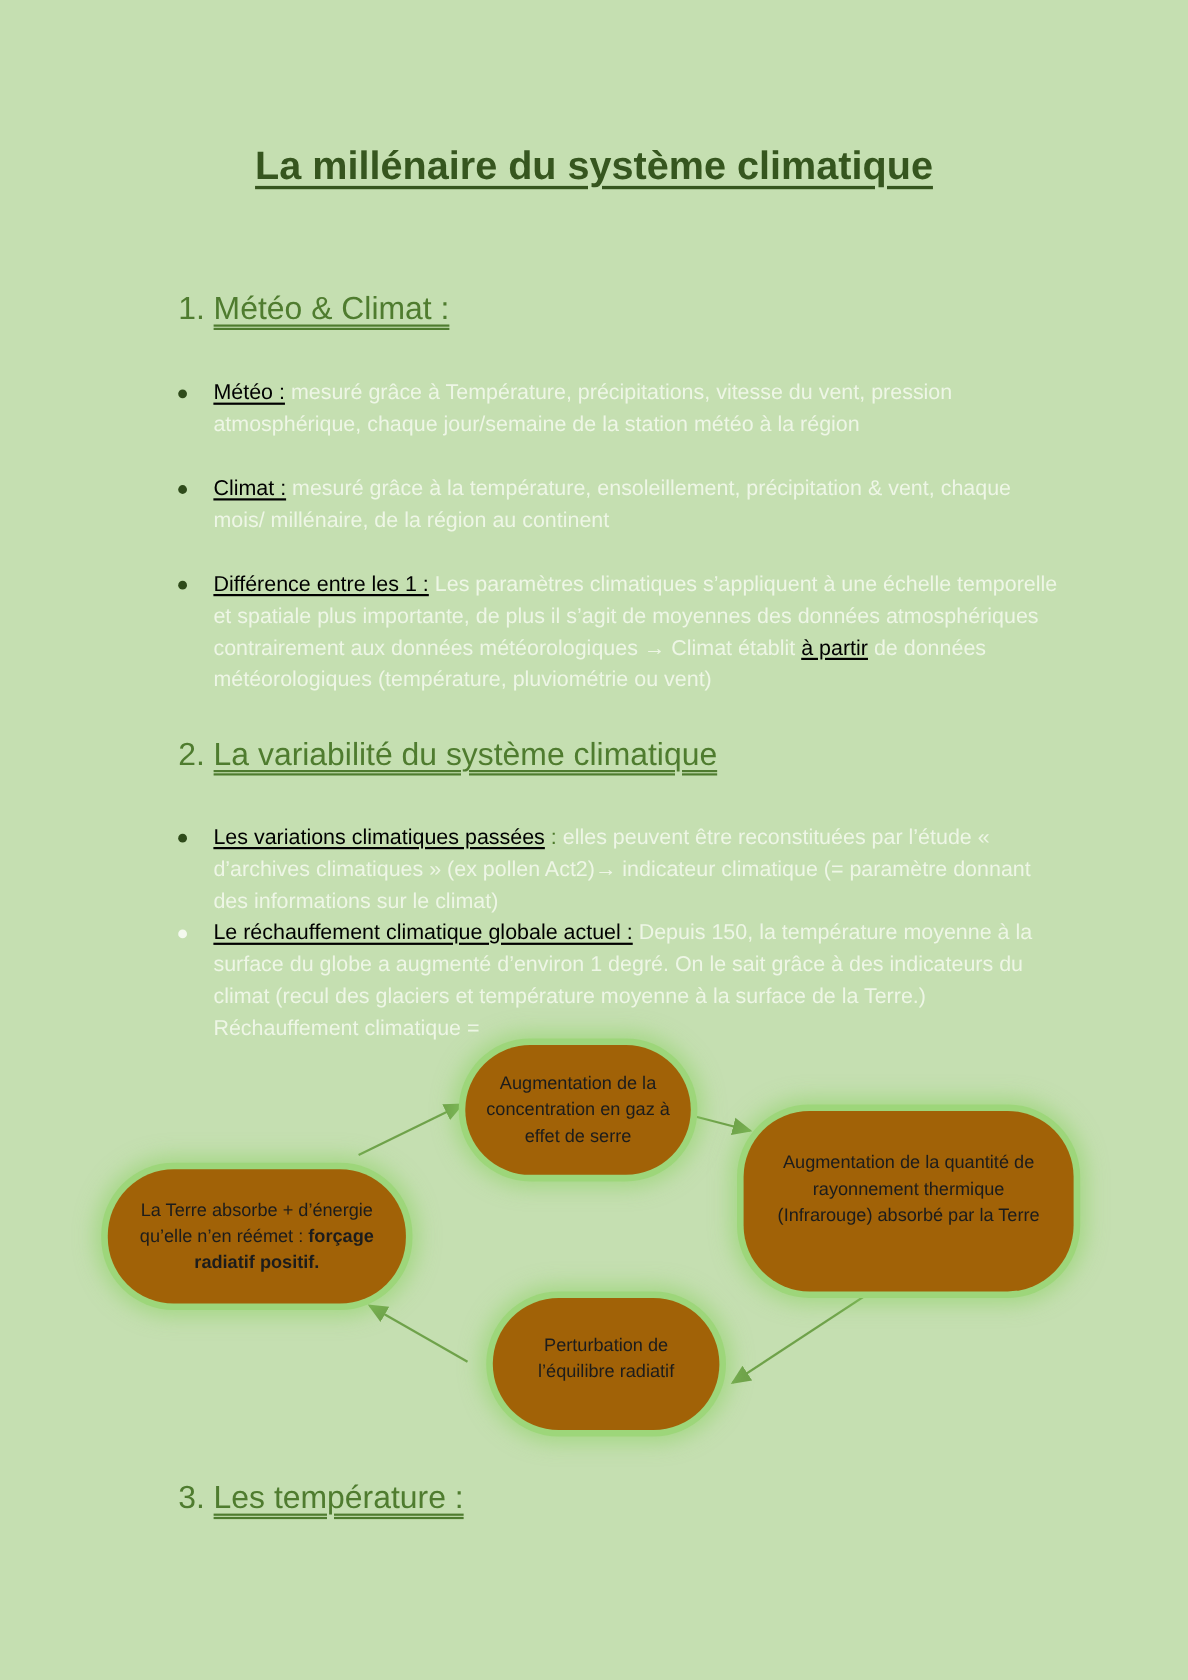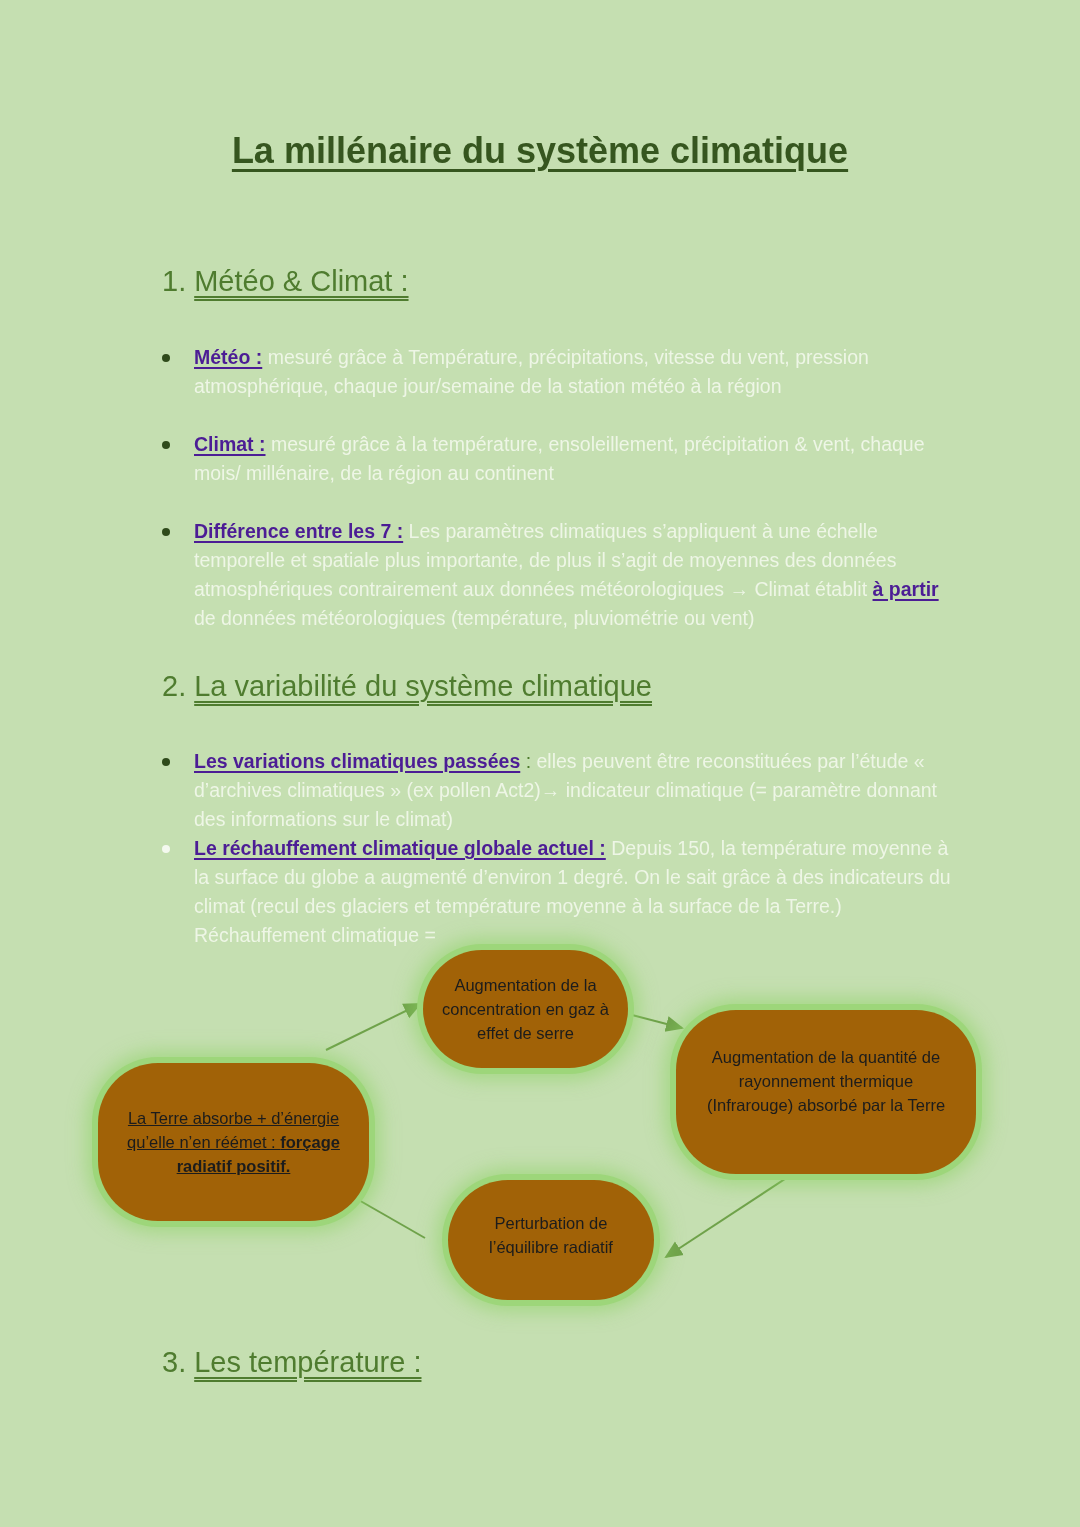--- a/index.html
+++ b/index.html
@@ -30,21 +30,21 @@
     position: absolute; left: 162px; width: 800px;
     font-size: 19.5px; line-height: 29px; color: #eef6e6;
   }
   .bullet .dot {
     position: absolute; left: 0; top: 11px;
     width: 8px; height: 8px; border-radius: 50%; background: #2f4b1b;
   }
   .bullet .dot.light { background: #f4f9ef; }
   .bullet .body { margin-left: 32px; }
   .lbl {
-    color: #4c1d95; font-weight: bold;
+    color: #000000; font-weight: normal;
     text-decoration: underline; text-decoration-thickness: 2px; text-underline-offset: 3px;
   }
   .colon-plain { color: #4d7a2c; }
   
   .node {
     position: absolute;
     background: #a16207;
     border-radius: 60px;
     box-shadow: 0 0 0 6px #9dd67a, 0 0 18px 12px rgba(140,210,100,0.55);
     display: flex; align-items: center; justify-content: center;
@@ -75,21 +75,21 @@
 <div class="bullet" style="top:430px">
   <span class="dot"></span>
   <div class="body">
     <span class="lbl">Climat :</span><span> mesuré grâce à la température, ensoleillement, précipitation &amp; vent, chaque mois/ millénaire, de la région au continent</span>
   </div>
 </div>
 
 <div class="bullet" style="top:517px">
   <span class="dot"></span>
   <div class="body">
-    <span class="lbl">Différence entre les 7 :</span><span> Les paramètres climatiques s’appliquent à une échelle temporelle et spatiale plus importante, de plus il s’agit de moyennes des données atmosphériques contrairement aux données météorologiques → Climat établit </span><span class="lbl">à partir</span><span> de données météorologiques (température, pluviométrie ou vent)</span>
+    <span class="lbl">Différence entre les 1 :</span><span> Les paramètres climatiques s’appliquent à une échelle temporelle et spatiale plus importante, de plus il s’agit de moyennes des données atmosphériques contrairement aux données météorologiques → Climat établit </span><span class="lbl">à partir</span><span> de données météorologiques (température, pluviométrie ou vent)</span>
   </div>
 </div>
 
 <div class="h2" style="top:670px">
   <span class="num">2.</span><span class="txt">La variabilité du système climatique</span>
 </div>
 
 <div class="bullet" style="top:747px">
   <span class="dot"></span>
   <div class="body">
@@ -121,19 +121,19 @@
 </div>
 
 <div class="node" style="left:676px; top:1010px; width:300px; height:164px;">
   <span style="padding:0 24px 22px">Augmentation de la quantité de rayonnement thermique (Infrarouge) absorbé par la Terre</span>
 </div>
 
 <div class="node" style="left:448px; top:1180px; width:206px; height:120px;">
   <span style="padding:0 30px 10px">Perturbation de l’équilibre radiatif</span>
 </div>
 
-<div class="node" style="left:98px; top:1063px; width:271px; height:158px;text-decoration:underline;">
+<div class="node" style="left:98px; top:1063px; width:271px; height:122px;">
   <span style="padding:0 24px"><span>La Terre absorbe + d’énergie qu’elle n’en réémet : </span><b>forçage radiatif positif.</b></span>
 </div>
 
 <div class="h2" style="top:1346px">
   <span class="num">3.</span><span class="txt">Les température :</span>
 </div>
 
 </body></html>

